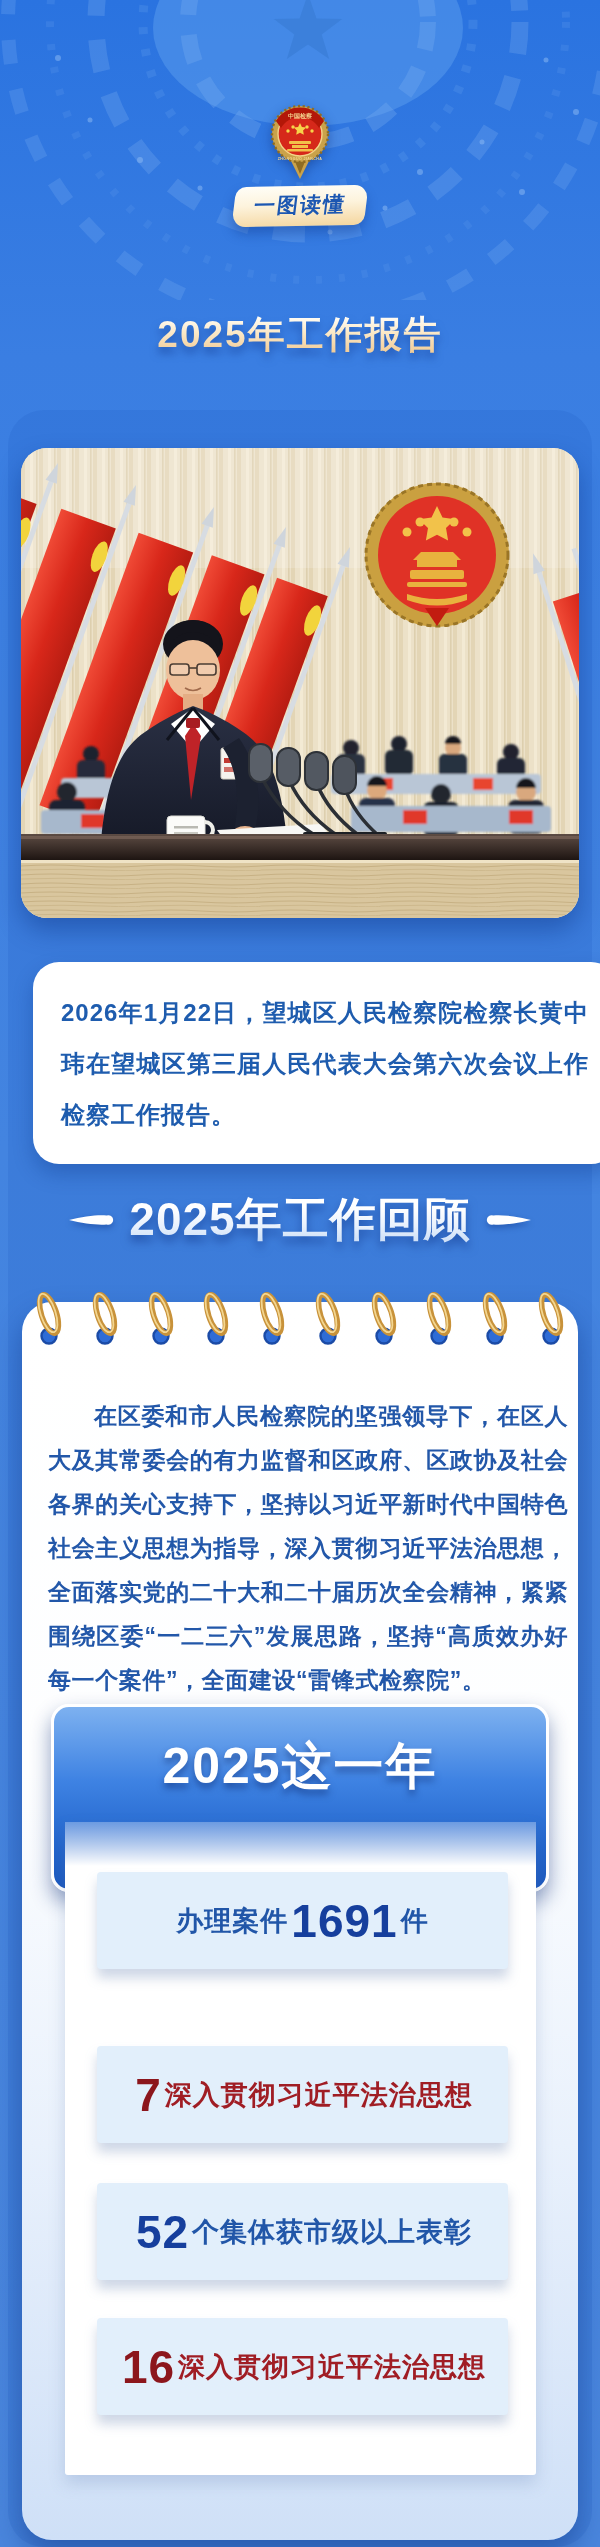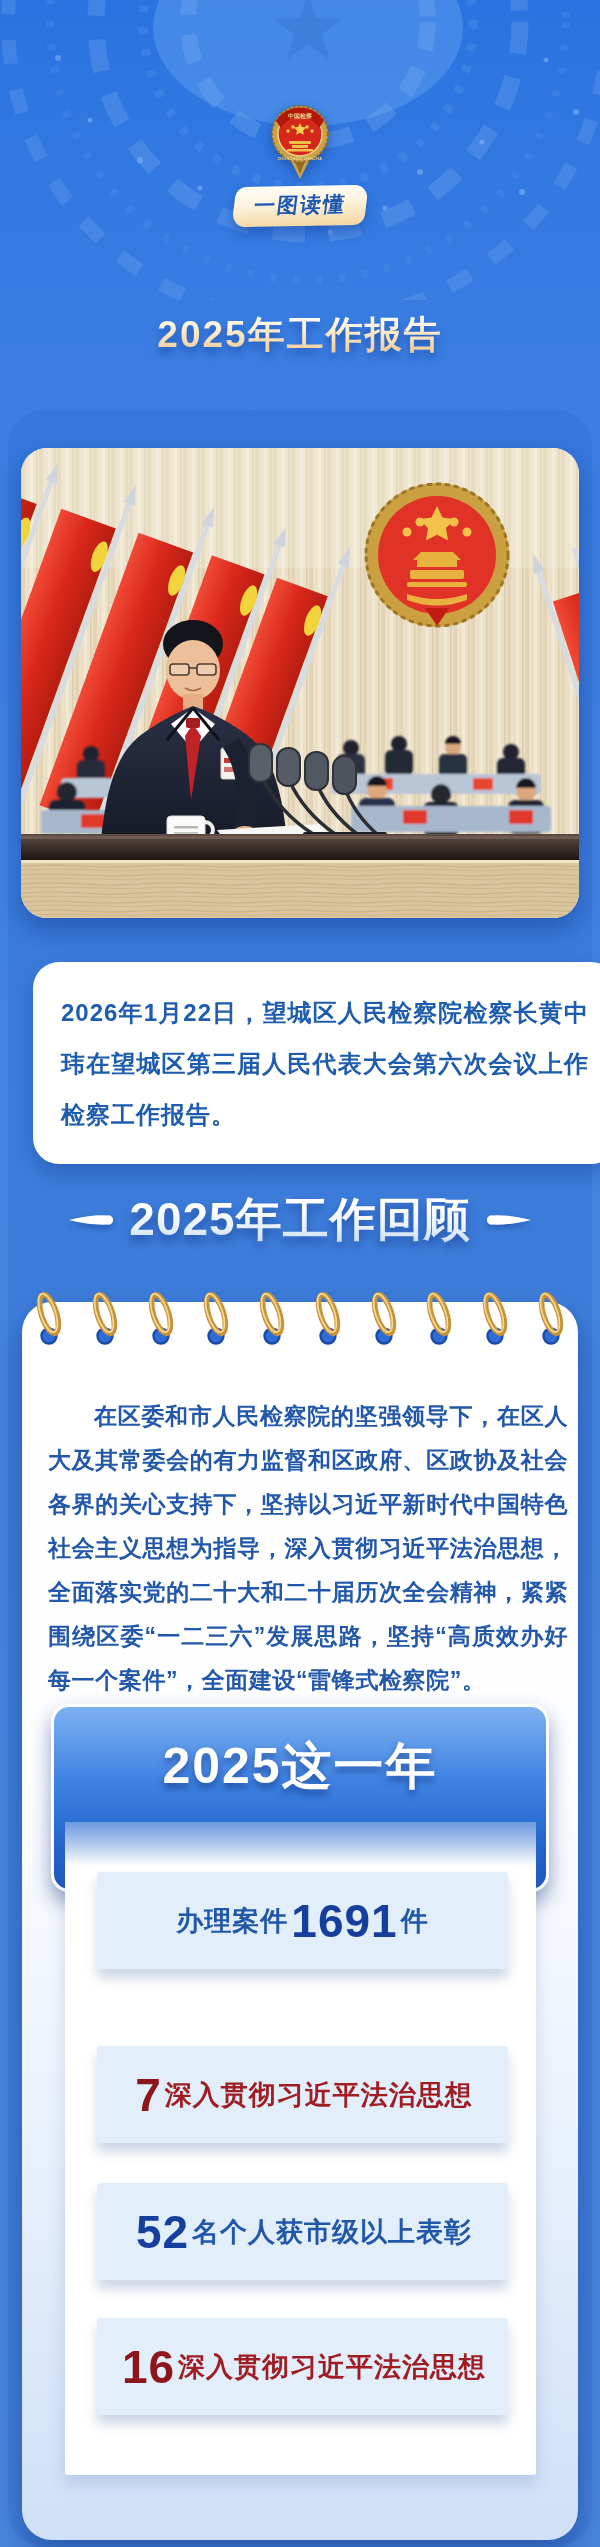--- a/index.html
+++ b/index.html
@@ -443,21 +443,21 @@
     <span class="stat-suffix">件</span>
   </div>
   <div class="stat-row stat-2 red">
     <span class="stat-prefix"></span>
     <span class="stat-value">7</span>
     <span class="stat-suffix">深入贯彻习近平法治思想</span>
   </div>
   <div class="stat-row stat-3 blue">
     <span class="stat-prefix"></span>
     <span class="stat-value">52</span>
-    <span class="stat-suffix">名个人获市级以上表彰</span>
+    <span class="stat-suffix">个集体获市级以上表彰</span>
   </div>
   <div class="stat-row stat-4 red">
     <span class="stat-prefix"></span>
     <span class="stat-value">16</span>
     <span class="stat-suffix">深入贯彻习近平法治思想</span>
   </div>
 
 </div>
 
 </body></html>

